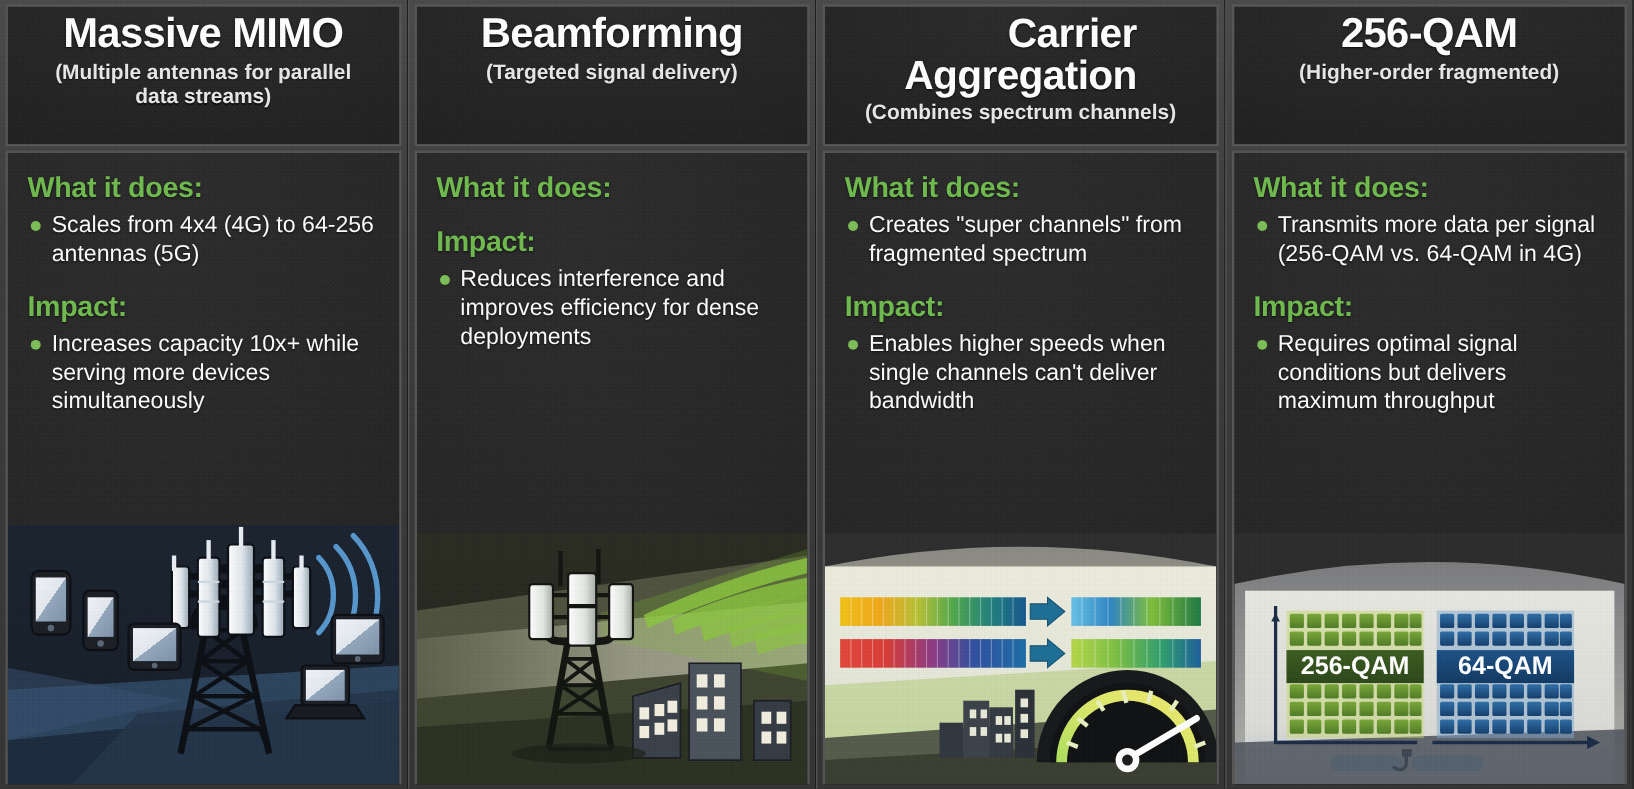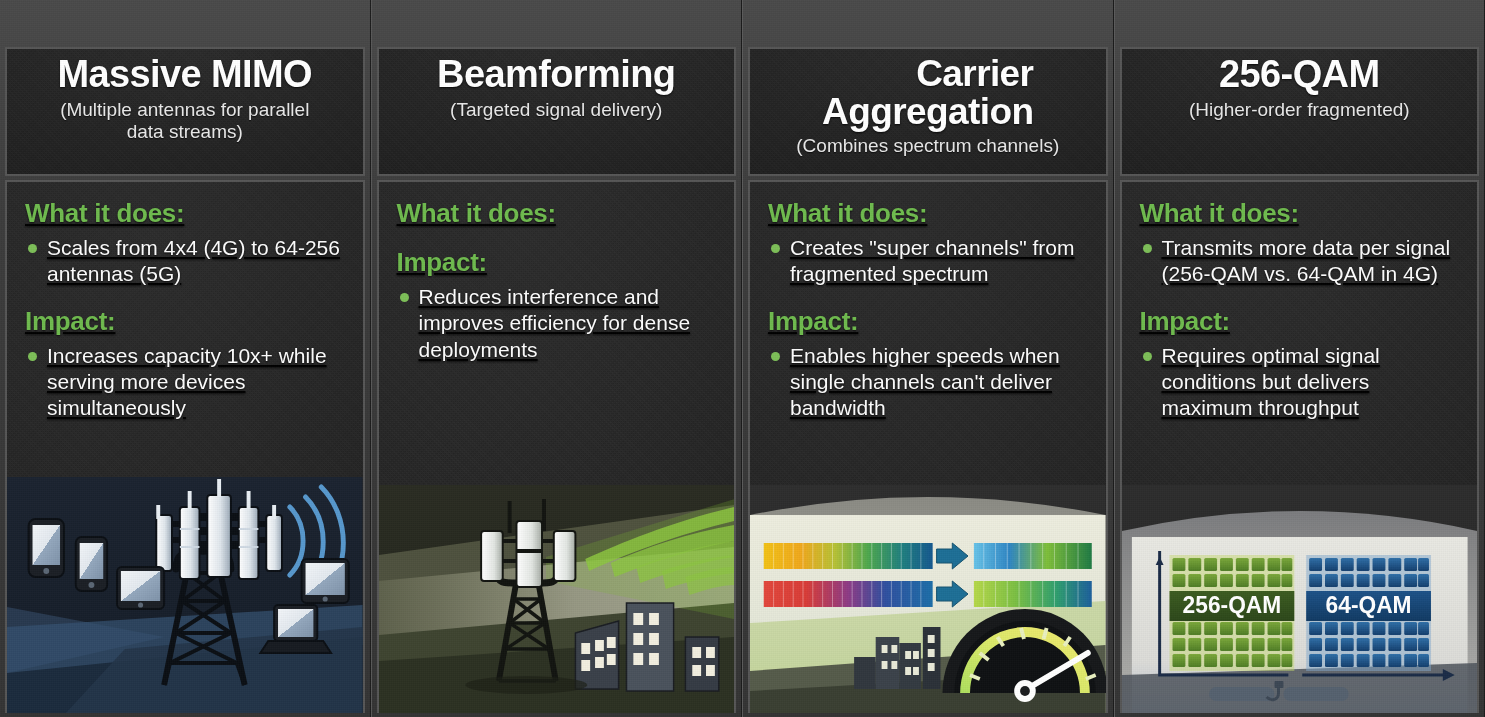--- a/index.html
+++ b/index.html
@@ -44,58 +44,56 @@
     position:relative;
     height:129px;
     box-sizing:border-box;
     background:
       radial-gradient(120% 150% at 50% 0%, #2b2b2b 0%, #232323 55%, #1d1d1d 100%);
     border:2px solid #565656;
     display:flex;flex-direction:column;
     align-items:center;justify-content:flex-start;
     padding:6px 8px 4px 8px;
     overflow:hidden;
-    margin-top:43px;
   }
   .hdr::after{
     content:"";position:absolute;inset:0;pointer-events:none;
     background-image:
       repeating-linear-gradient(45deg, rgba(255,255,255,.013) 0 1px, transparent 1px 3px),
       repeating-linear-gradient(-45deg, rgba(0,0,0,.05) 0 1px, transparent 1px 3px);
   }
   .title{
     color:#ffffff;font-weight:bold;
     font-size:38px;line-height:1.03;
     letter-spacing:-.6px;text-align:center;
     margin:0;padding:0;position:relative;z-index:2;
     text-shadow:0 1px 2px rgba(0,0,0,.8);
     white-space:pre-line;
   }
   .title.two-line{font-size:37px;line-height:1.02;text-align:right;}
   .subtitle{
     color:#e8e8e8;font-size:19px;line-height:1.15;
     text-align:center;margin:5px 0 0 0;padding:0 2px;
-    position:relative;z-index:2;font-weight:400;
+    position:relative;z-index:2;font-weight:700;
     text-shadow:0 1px 1px rgba(0,0,0,.7);
     white-space:pre-line;
   }
 
   
   .body{
     position:relative;
     flex:1 1 auto;
     box-sizing:border-box;
     margin-top:4px;
     background:
       radial-gradient(130% 120% at 40% 10%, #2c2c2c 0%, #262626 50%, #1e1e1e 100%);
     border:2px solid #565656;
     border-bottom:none;
     display:flex;flex-direction:column;
     overflow:hidden;
-    text-decoration:underline;
   }
   .body::after{
     content:"";position:absolute;inset:0;pointer-events:none;
     background-image:
       repeating-linear-gradient(45deg, rgba(255,255,255,.012) 0 1px, transparent 1px 3px),
       repeating-linear-gradient(-45deg, rgba(0,0,0,.05) 0 1px, transparent 1px 3px);
     z-index:1;
   }
   .text-zone{position:relative;z-index:3;padding:16px 16px 0 18px;}
 

